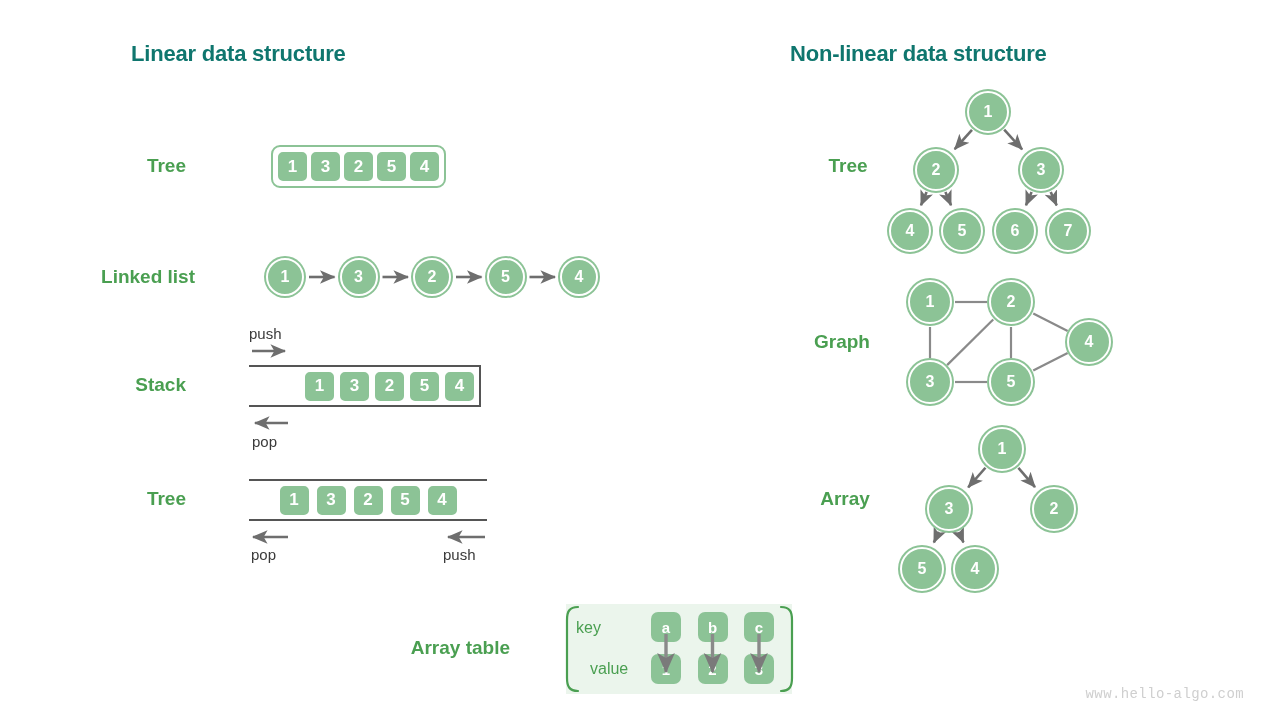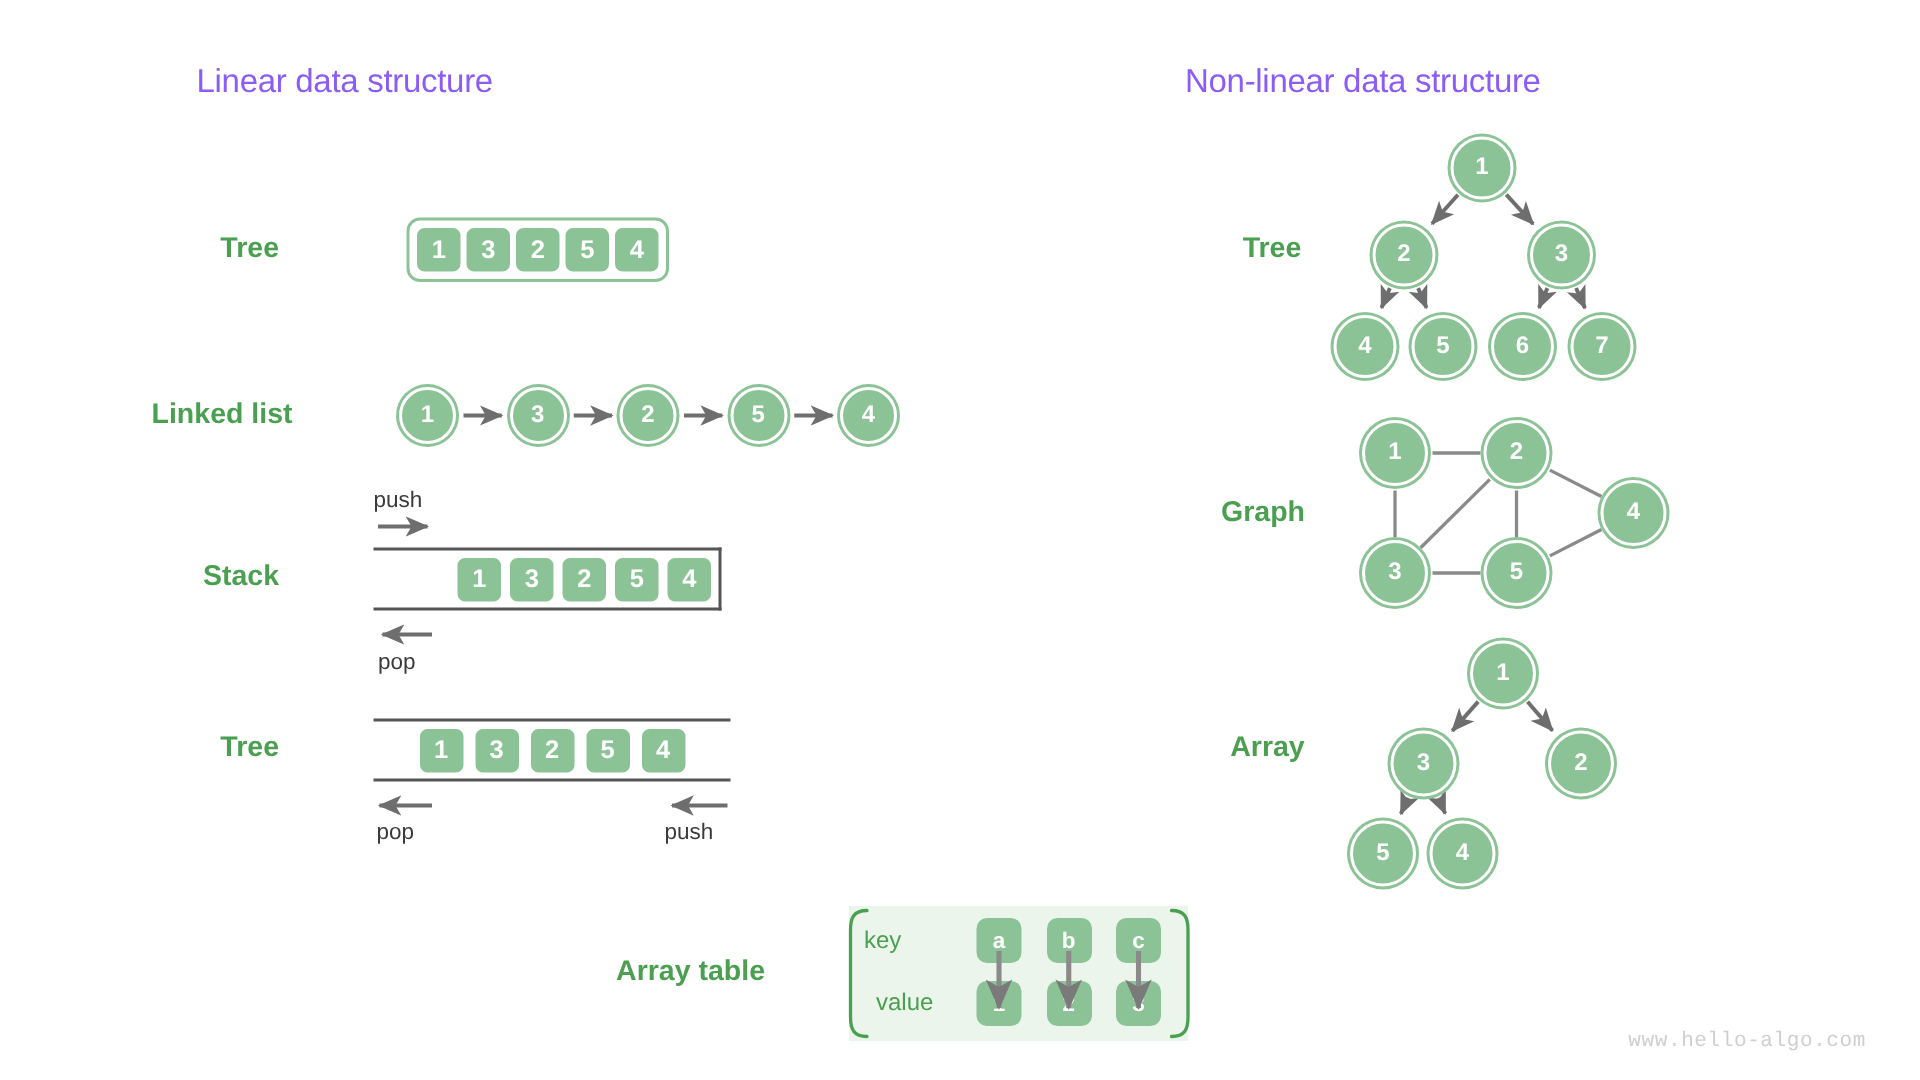--- a/index.html
+++ b/index.html
@@ -24,22 +24,22 @@
   svg.layer {
     position: absolute;
     left: 0; top: 0;
     width: 1280px;
     height: 720px;
     pointer-events: none;
   }
   .col-title {
     position: absolute;
     font-size: 22px;
-    font-weight: normal;
-    color: #8b5cf6;
+    font-weight: bold;
+    color: #0f766e;
     letter-spacing: -0.2px;
     white-space: nowrap;
   }
   #title-linear { left: 131px; top: 41px; }
   #title-nonlinear { left: 790px; top: 41px; }
 
   .row-label {
     position: absolute;
     font-size: 19px;
     font-weight: bold;
@@ -212,21 +212,21 @@
       <div class="cell" style="margin: 0px 2px;">3</div>
       <div class="cell" style="margin: 0px 2px;">2</div>
       <div class="cell" style="margin: 0px 2px;">5</div>
       <div class="cell" style="margin: 0px 2px;">4</div>
     </div>
   <div class="op-label" style="left:251px; top:546px;">pop</div>
   <div class="op-label" style="left:443px; top:546px;">push</div>
 
   <div class="hash-panel" style="left:566px; top:604px; width:226px; height:90px;"></div>
   <div class="hash-label" style="left:576px; top:619px; width:60px;">key</div>
-  <div class="hash-label" style="left:566px; top:660px; width:70px;padding-left:18px;">value</div>
+  <div class="hash-label" style="left:590px; top:660px; width:70px;">value</div>
   <div id="hash-cells">
       <div class="hash-cell" style="left: 651px; top: 612px;">a</div>
       <div class="hash-cell" style="left: 651px; top: 654px;">1</div>
       <div class="hash-cell" style="left: 697.5px; top: 612px;">b</div>
       <div class="hash-cell" style="left: 697.5px; top: 654px;">2</div>
       <div class="hash-cell" style="left: 744px; top: 612px;">c</div>
       <div class="hash-cell" style="left: 744px; top: 654px;">3</div>
     </div>
 
   <svg class="layer" id="svg-layer" viewBox="0 0 1280 720">

